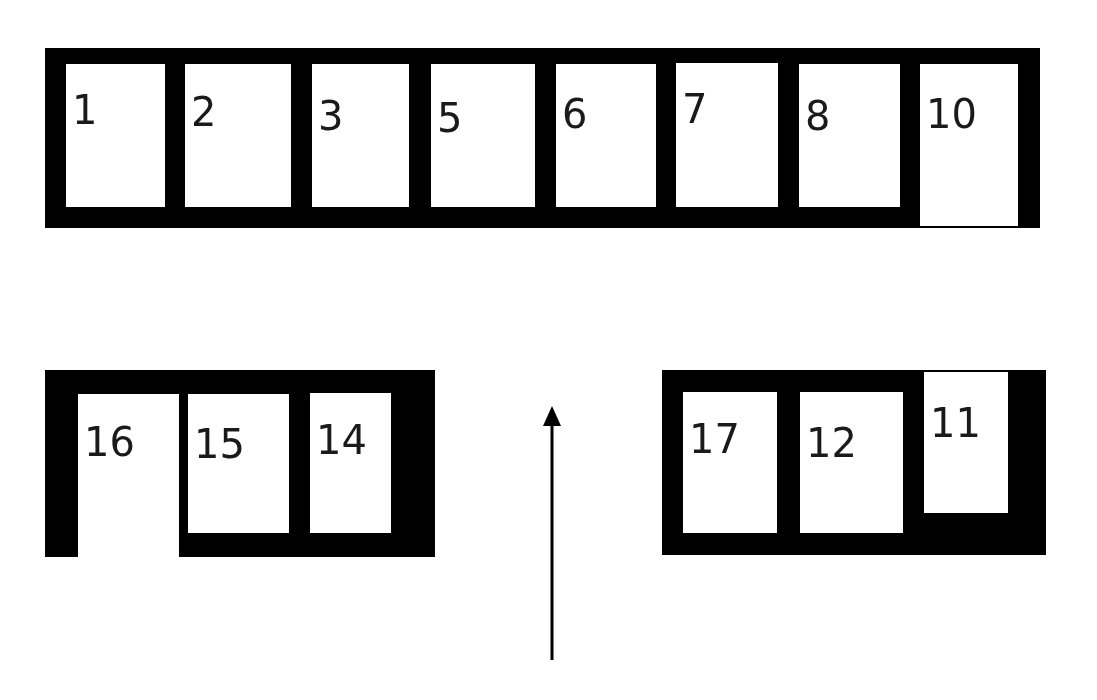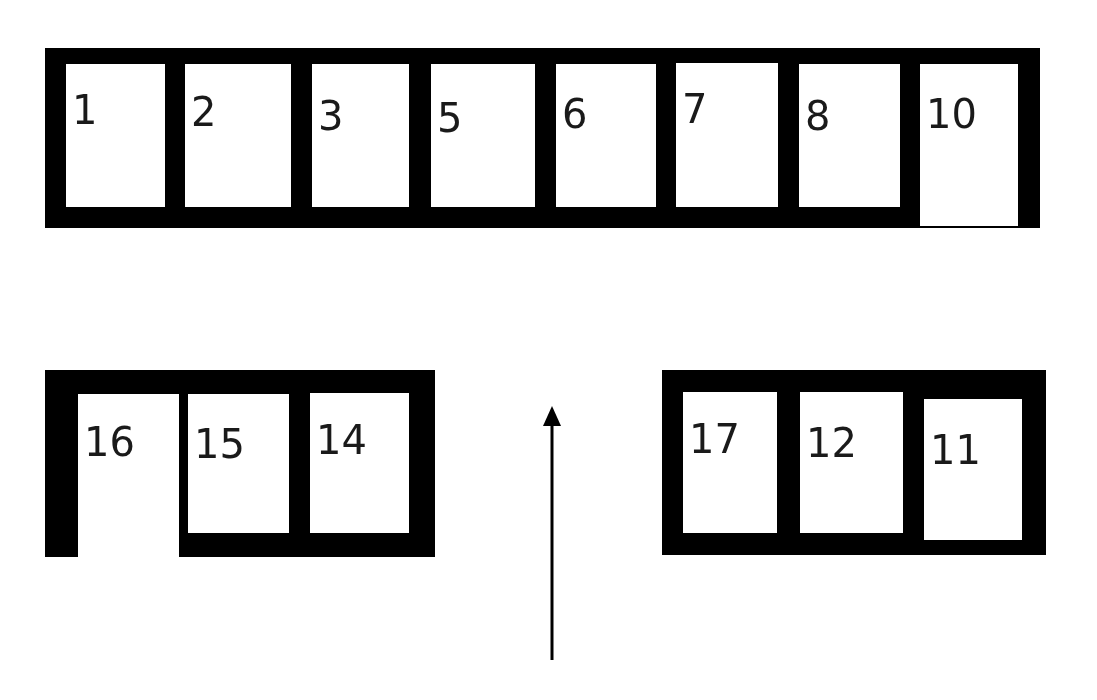--- a/index.html
+++ b/index.html
@@ -39,31 +39,31 @@
     <span style="top:30px;">10</span>
   </div>
 
 <div class="group" style="left:45px;top:370px;width:390px;height:187px;"></div>
 <div class="cell" style="left:54px;top:394px;width:101px;height:175px;margin-left:24px;">
     <span style="top:28px;">16</span>
   </div>
 <div class="cell" style="left:188px;top:394px;width:101px;height:139px;">
     <span style="top:30px;">15</span>
   </div>
-<div class="cell" style="left:310px;top:393px;width:99px;height:140px;text-align:center;">
+<div class="cell" style="left:310px;top:393px;width:81px;height:140px;text-align:center;">
     <span style="top:27px;">14</span>
   </div>
 
 <div class="group" style="left:662px;top:370px;width:384px;height:185px;"></div>
 <div class="cell" style="left:683px;top:392px;width:94px;height:141px;">
     <span style="top:27px;">17</span>
   </div>
 <div class="cell" style="left:800px;top:392px;width:103px;height:141px;">
     <span style="top:31px;">12</span>
   </div>
-<div class="cell" style="left:924px;top:399px;width:98px;height:141px;text-decoration:underline;">
+<div class="cell" style="left:924px;top:372px;width:84px;height:141px;text-decoration:underline;">
     <span style="top:31px;">11</span>
   </div>
 
 <svg class="arrow" width="1097" height="700">
   <line x1="552" y1="660" x2="552" y2="420" stroke="#000" stroke-width="3"></line>
   <polygon points="552,406 543,426 561,426" fill="#000"></polygon>
 </svg>
 
 </body></html>

